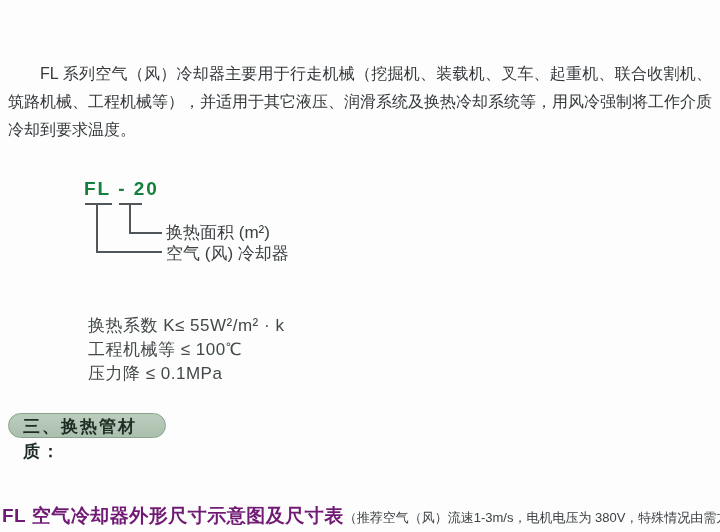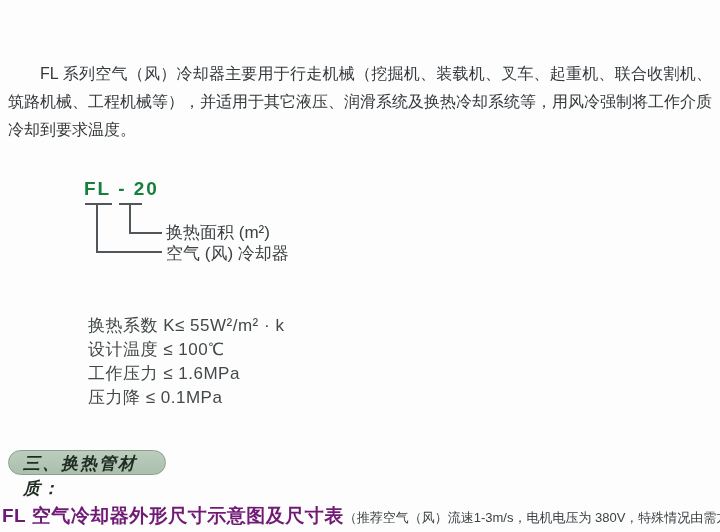--- a/index.html
+++ b/index.html
@@ -42,21 +42,21 @@
     border: 1px solid #89a28d;
     border-radius: 14px;
     font-size: 17px;
     font-weight: bold;
     color: #1f2c23;
     letter-spacing: 2px;
     box-sizing: border-box;
   }
   .pill-model    { top: 142px; width: 138px; }
   .pill-perf     { top: 280px; width: 138px; }
-  .pill-material { top: 450px; width: 158px; font-style: italic; }
+  .pill-material { top: 413px; width: 158px; }
 
   .model-code {
     position: absolute;
     top: 178px; left: 84px;
     font-size: 19px;
     letter-spacing: 2px;
     color: #15803d;
     font-weight: bold;
   }
   .dline { position: absolute; background: #51565a; }
@@ -123,22 +123,21 @@
 
     <div class="dline" style="top:251px; left:96px; width:66px; height:2px;"></div>
 
     <div class="lbl lbl-area">换热面积 (m²)</div>
     <div class="lbl lbl-cooler">空气 (风) 冷却器</div>
   </div>
 
 
   <div class="spec-list">
     <div class="spec-item">换热系数 K≤ 55W²/m² · k</div>
-    <div class="spec-item">设计温度 ≤ 100℃</div>
-    <div class="spec-item">工作压力 ≤ 1.6MPa</div>
+    <div class="spec-item">工程机械等 ≤ 100℃</div>
     <div class="spec-item">压力降 ≤ 0.1MPa</div>
   </div>
 
   <div class="pill pill-material">三、换热管材质：</div>
 
 
   <div class="footer-line">
     <span class="footer-title">FL 空气冷却器外形尺寸示意图及尺寸表</span><span class="footer-note">（推荐空气（风）流速1-3m/s，电机电压为 380V，特殊情况由需方确定）</span>
   </div>
 

